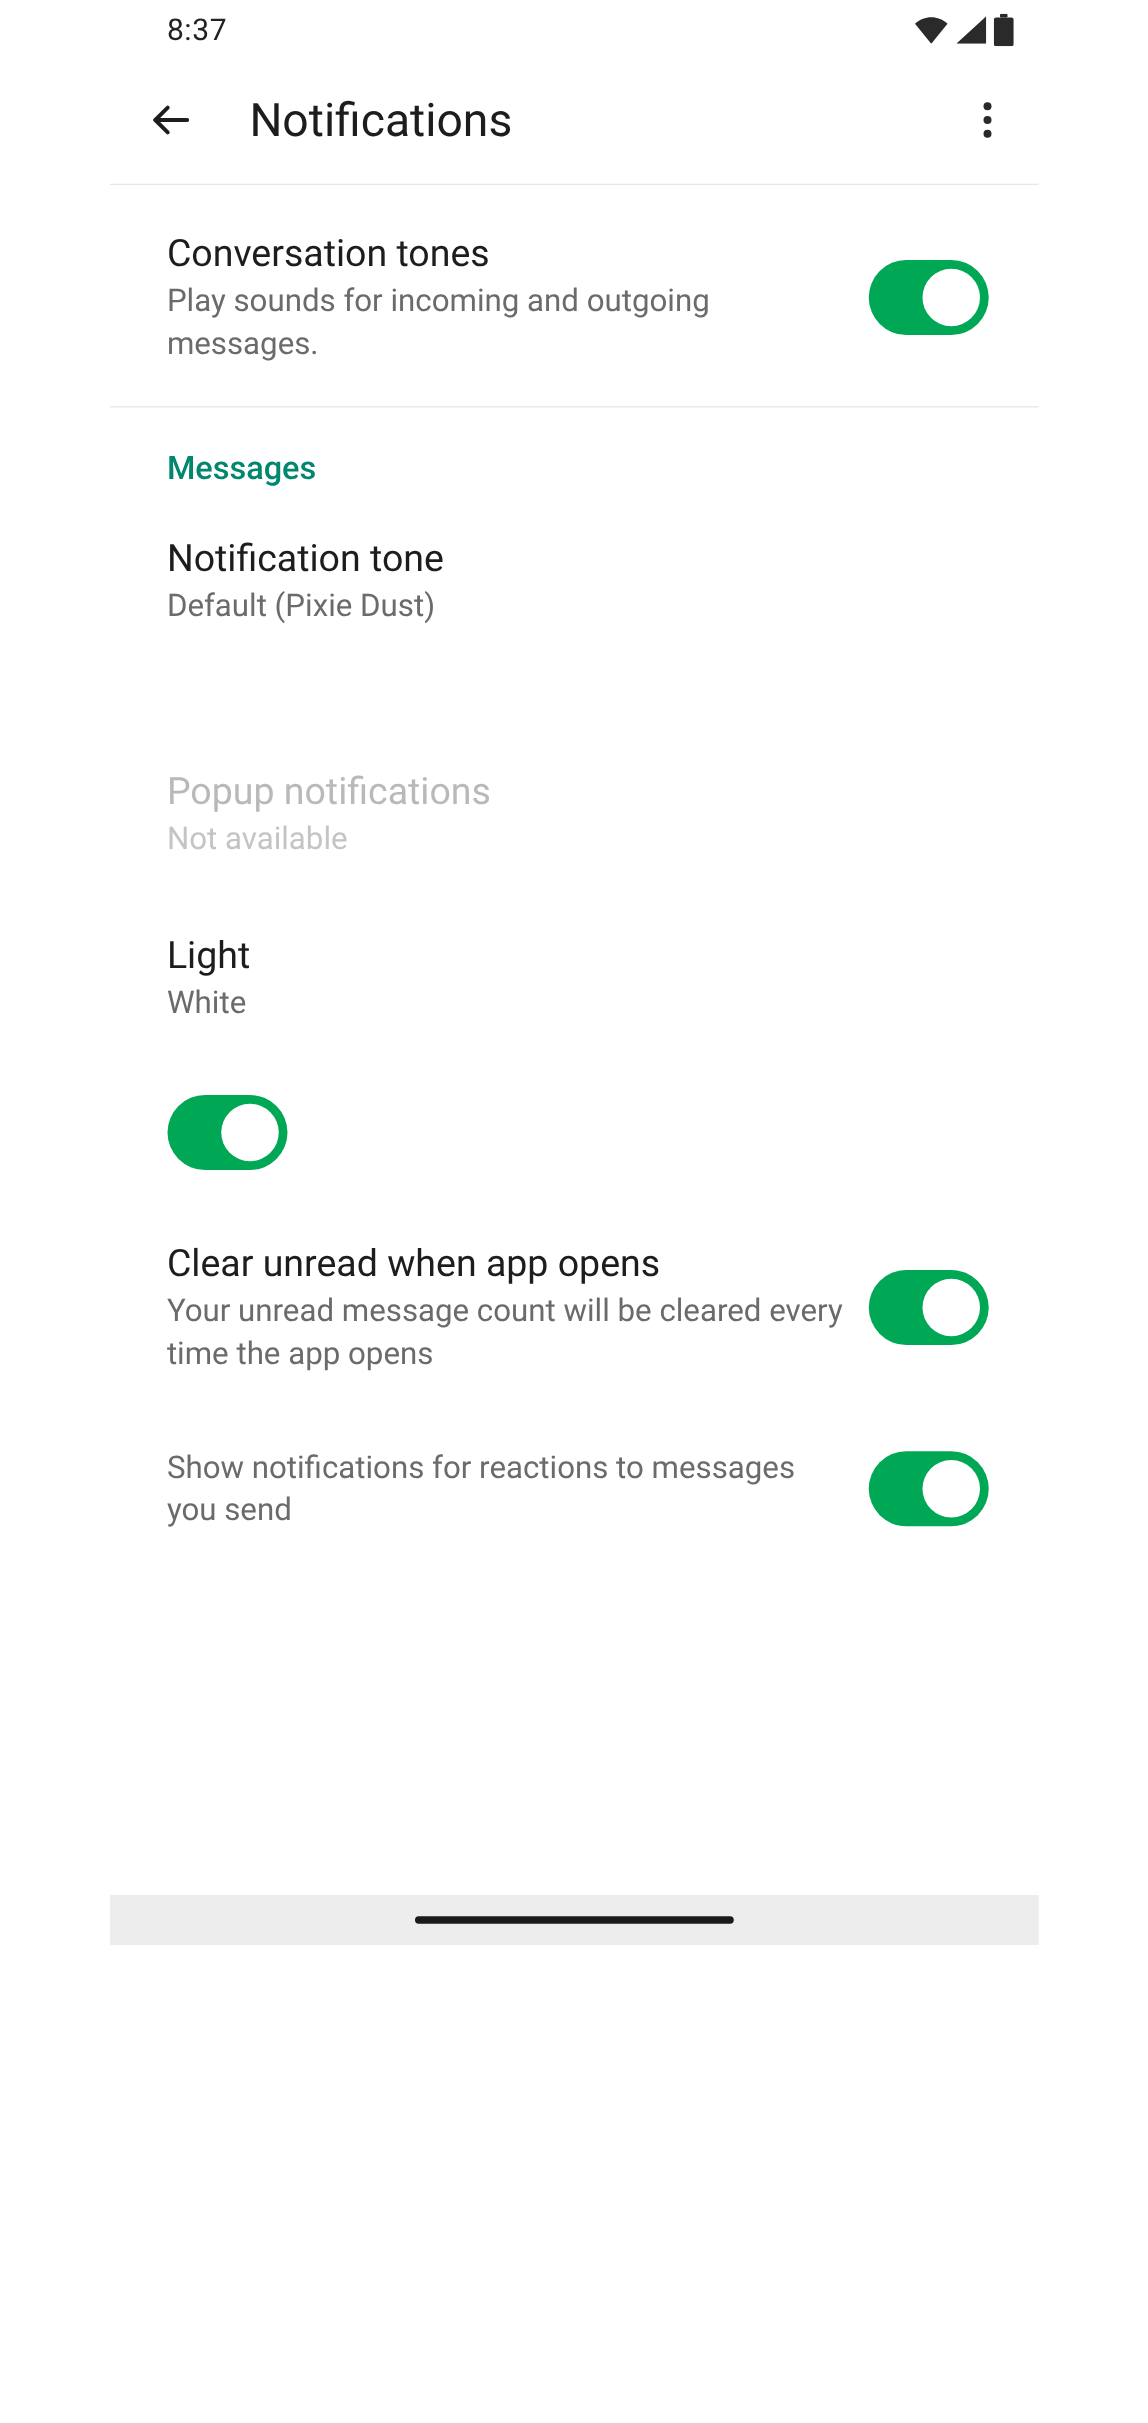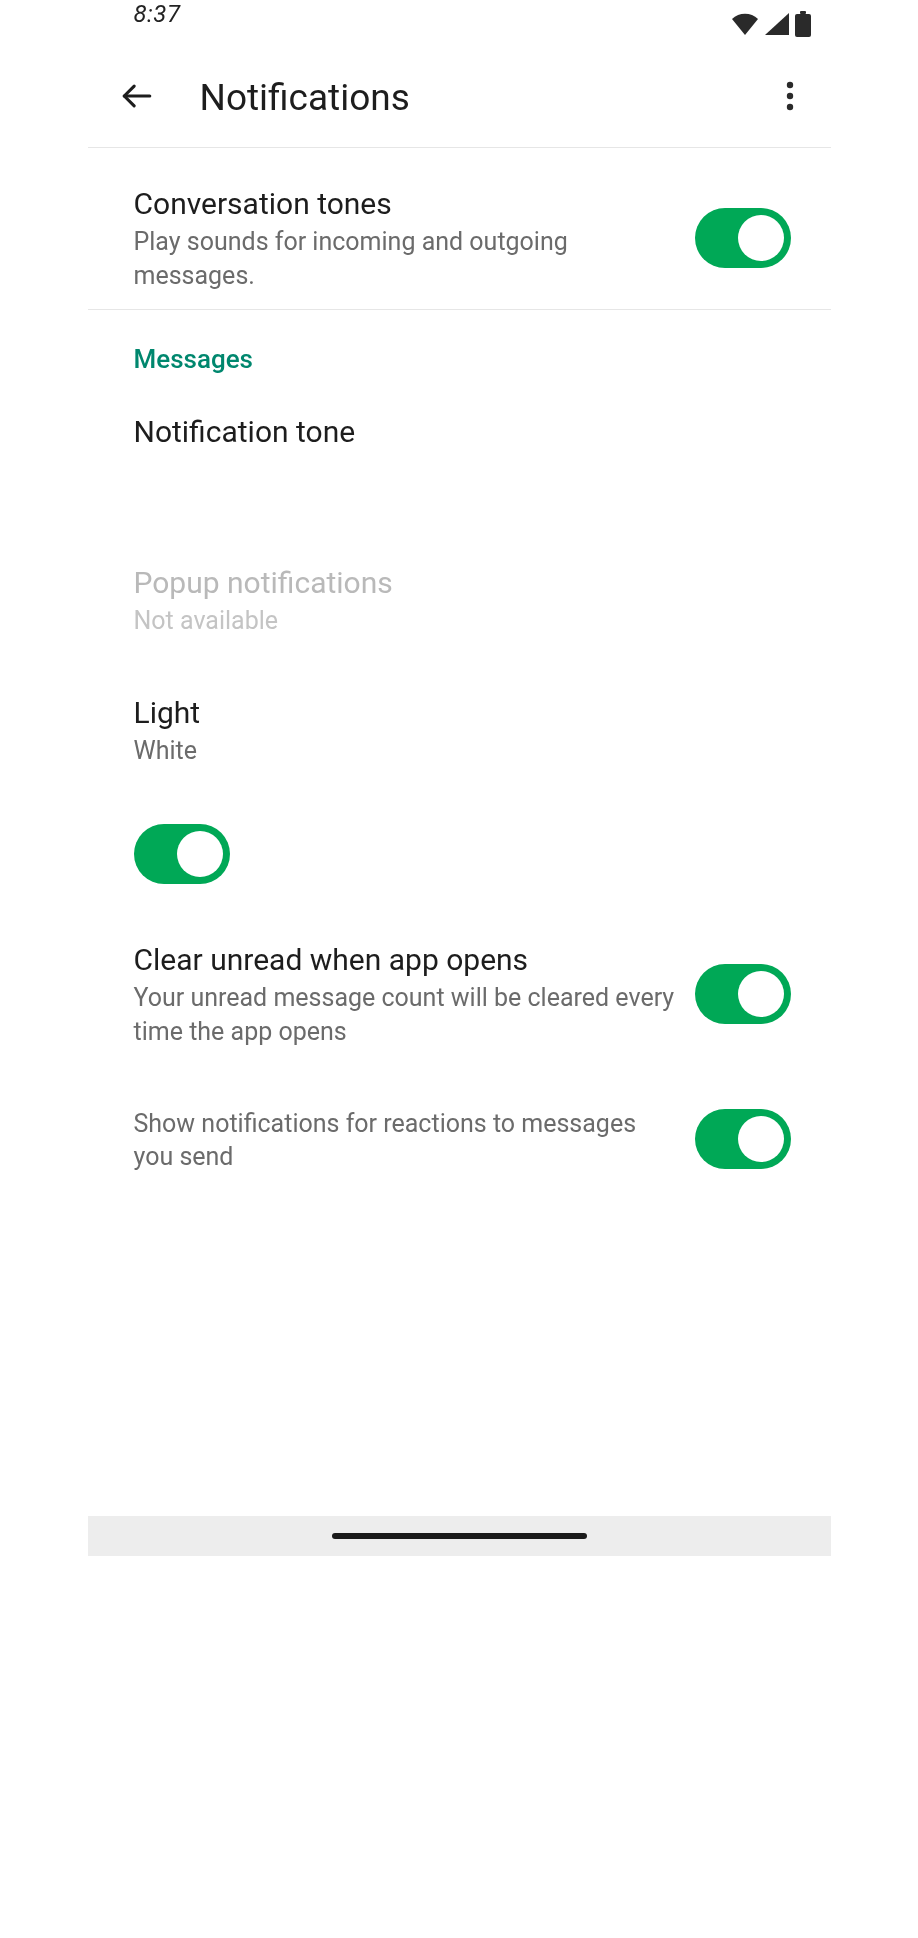--- a/index.html
+++ b/index.html
@@ -21,25 +21,25 @@
     margin: 0 auto;
     background: #ffffff;
     position: relative;
     display: flex;
     flex-direction: column;
   }
   
   .status-bar {
     height: 48px;
     display: flex;
+    align-items: center;
     justify-content: space-between;
     padding: 0 20px 0 46px;
     font-size: 24px;
     color: #232323;
-    font-style: italic;
   }
   .status-time {
     font-weight: 400;
     letter-spacing: 0.5px;
   }
   .status-icons {
     display: flex;
     align-items: center;
     gap: 6px;
   }
@@ -215,35 +215,36 @@
           <circle cx="4" cy="4" r="3.2" fill="#2a2a2a"></circle>
           <circle cx="4" cy="15" r="3.2" fill="#2a2a2a"></circle>
           <circle cx="4" cy="26" r="3.2" fill="#2a2a2a"></circle>
         </svg>
       </span>
     </button>
   </div>
 
   <div class="content">
 
-    <div class="setting-row with-toggle" style="padding-top:36px; padding-bottom:16px;">
+    <div class="setting-row with-toggle" style="padding-top:36px; padding-bottom:32px;">
       <div class="setting-text">
         <div class="setting-title">Conversation tones</div>
         <div class="setting-sub">Play sounds for incoming and outgoing messages.</div>
       </div>
       <div class="toggle"></div>
     </div>
 
     <div class="divider"></div>
 
     <div class="section-header">Messages</div>
 
     <div class="setting-row">
       <div class="setting-text">
         <div class="setting-title">Notification tone</div>
+        <div class="setting-sub">Default (Pixie Dust)</div>
       </div>
     </div>
 
     <div class="setting-row">
       <div class="setting-text">
       </div>
     </div>
 
     <div class="setting-row disabled">
       <div class="setting-text">

